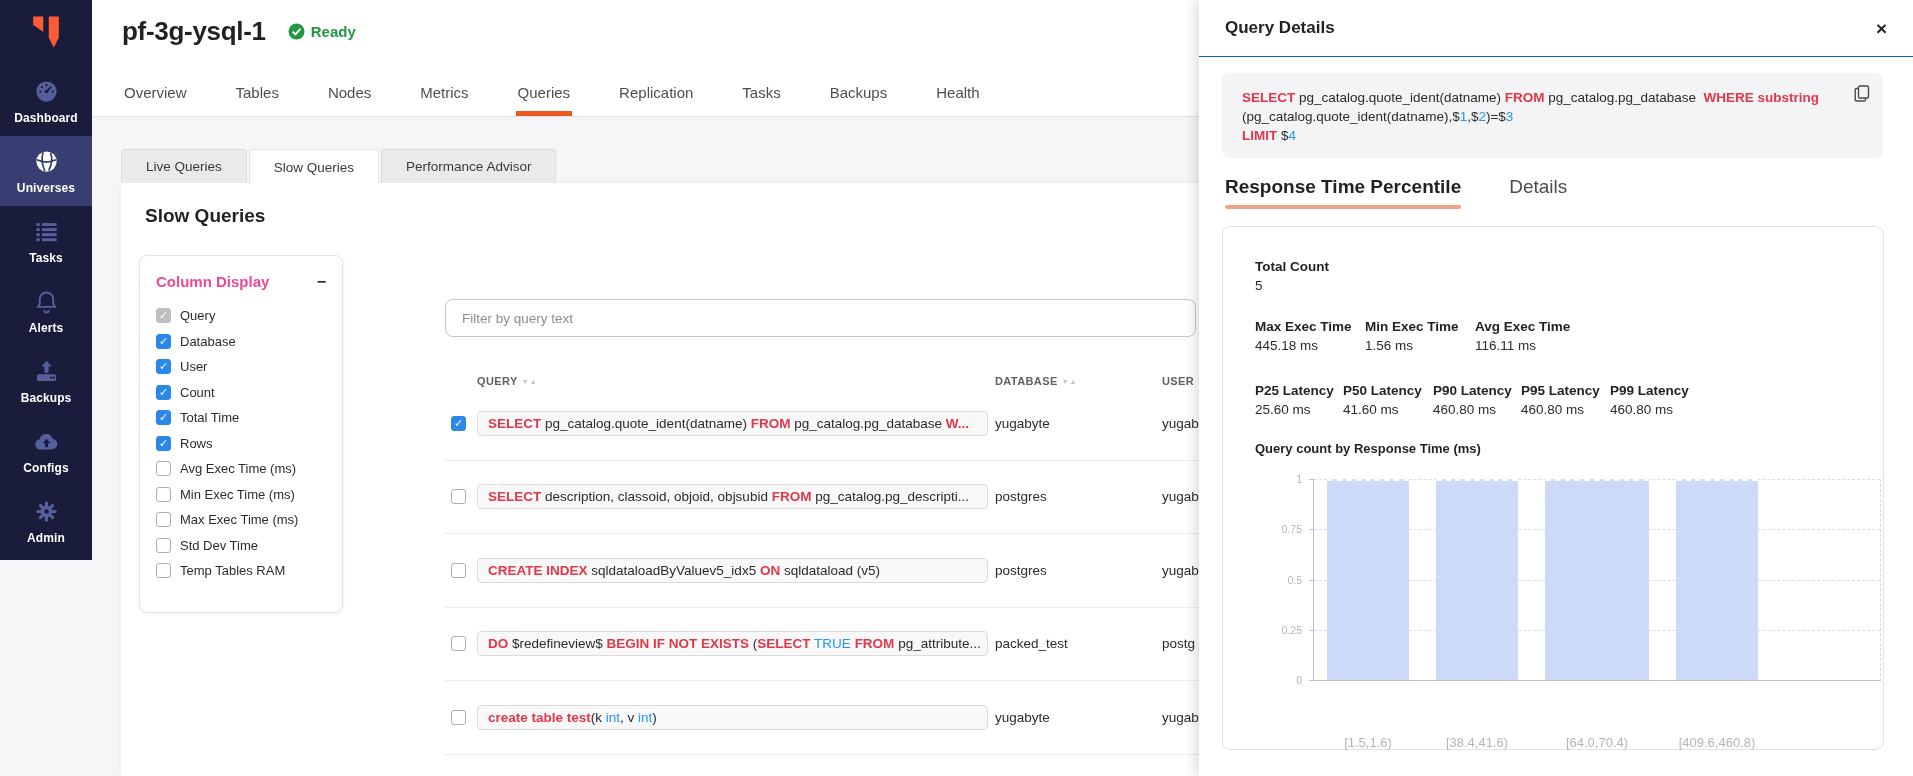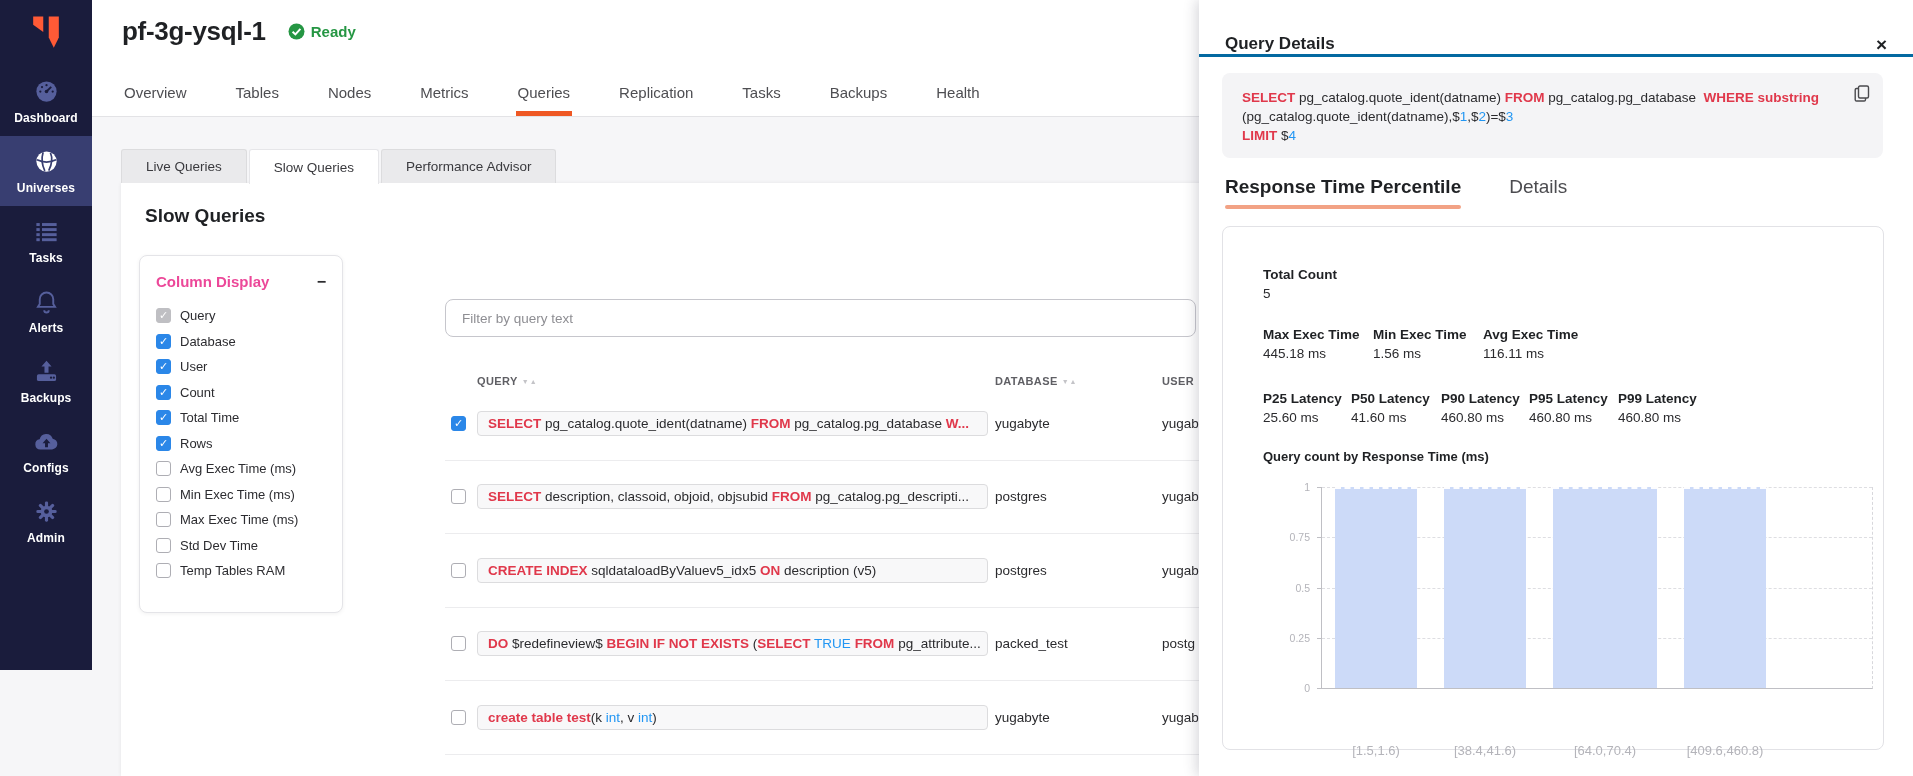--- a/index.html
+++ b/index.html
@@ -1,20 +1,20 @@
 <!DOCTYPE html>
 <html><head>
 <meta charset="utf-8">
 <style>
   * { margin:0; padding:0; box-sizing:border-box; }
   html,body { width:1913px; height:776px; overflow:hidden; }
   body { font-family:"Liberation Sans", sans-serif; background:#f6f6f8; position:relative; color:#2b2b2e; }
 
   
-  .sidebar { position:absolute; left:0; top:0; width:92px; height:670px; background:#1a1c3c; z-index:5; }
+  .sidebar { position:absolute; left:0; top:0; width:92px; height:560px; background:#1a1c3c; z-index:5; }
   .logo { width:92px; height:66px; display:flex; align-items:center; justify-content:center; cursor:pointer; }
   .side-item { display:flex; flex-direction:column; align-items:center; padding:12px 0 11px; cursor:pointer; }
   .side-item .icn { width:27px; height:27px; color:#565f9c; display:flex; align-items:center; justify-content:center; }
   .side-item .lbl { margin-top:6px; font-size:12px; font-weight:700; color:#fff; letter-spacing:.1px; }
   .side-item.active { background:#383e71; }
   .side-item.active .icn { color:#fff; }
 
   
   .main { position:absolute; left:92px; top:0; right:0; height:776px; }
   .topbar { height:117px; background:#fff; border-bottom:1px solid #e3e3e6; position:relative; }
@@ -60,36 +60,36 @@
   .trow { height:73.5px; border-bottom:1px solid #ececee; cursor:pointer; }
   .chip { width:511px; background:#f8f8f9; border:1px solid #dcdcde; border-radius:4px; padding:4px 10px;
           font-size:13.5px; white-space:pre; overflow:hidden; color:#2b2b2e; cursor:pointer; }
   .tok-k { color:#e0384b; font-weight:700; }
   .tok-n { color:#2196f3; }
   .cellv { font-size:13.5px; color:#2b2b2e; white-space:nowrap; overflow:hidden; }
 
   
   .details { position:absolute; top:0; right:0; width:714px; height:776px; background:#fff;
              box-shadow:-3px 0 12px rgba(40,40,60,.18); z-index:10; }
-  .d-head { height:57px; display:flex; align-items:flex-end; justify-content:space-between; padding:0 26px;
-            border-bottom:3px solid #0369a1; }
+  .d-head { height:57px; display:flex; align-items:center; justify-content:space-between; padding:0 26px;
+            border-bottom:1px solid #0369a1; }
   .d-head h3 { font-size:17px; font-weight:700; color:#1f2124; }
   .d-close { background:none; border:none; font-size:19px; font-weight:700; color:#1f2124; cursor:pointer; line-height:1; }
   .sqlbox { margin:16px 30px 0 23px; background:#f4f4f6; border-radius:8px; padding:15px 46px 13px 20px;
             position:relative; font-size:13.5px; line-height:19px; }
   .sql-line { white-space:pre-wrap; }
   .copy-btn { position:absolute; right:13px; top:12px; background:none; border:none; cursor:pointer; color:#4a4a4e; }
   .d-tabs { display:flex; gap:48px; margin:18px 0 0 26px; }
   .d-tab { font-size:19px; color:#4c4c50; cursor:pointer; }
   .d-tab.active { font-weight:700; color:#1f2124; }
   .d-tab .ul { height:4px; border-radius:2px; background:transparent; margin-top:7px; }
   .d-tab.active .ul { background:#f2a285; }
 
   .stats-card { position:absolute; left:23px; right:29px; top:226px; bottom:26px;
-                border:1px solid #e2e2e6; border-radius:8px; padding:40px; }
+                border:1px solid #e2e2e6; border-radius:8px; padding:32px; }
   .stat-lbl { font-size:13.5px; font-weight:700; color:#1f2124; }
   .stat-val { font-size:13.5px; color:#2b2b2e; margin-top:4px; }
   .exec-row { display:flex; margin-top:26px; }
   .exec-row .scol { width:110px; }
   .lat-row { display:flex; margin-top:30px; }
   .lat-row .scol:nth-child(1){width:88px}.lat-row .scol:nth-child(2){width:90px}
   .lat-row .scol:nth-child(3){width:88px}.lat-row .scol:nth-child(4){width:89px}
   .chart-title { margin-top:24px; font-size:13px; font-weight:700; color:#1f2124; }
 
   .chart { position:relative; margin-top:12px; margin-right:-35px; height:238px; }
@@ -315,21 +315,21 @@
               <div class="cellv">yugab</div>
             </div>
             <div class="tgrid trow">
               <span class="cbx"></span>
               <div class="chip"><span class="tok-k">SELECT</span><span> description, classoid, objoid, objsubid </span><span class="tok-k">FROM</span><span> pg_catalog.pg_descripti...</span></div>
               <div class="cellv">postgres</div>
               <div class="cellv">yugab</div>
             </div>
             <div class="tgrid trow">
               <span class="cbx"></span>
-              <div class="chip"><span class="tok-k">CREATE INDEX</span><span> sqldataloadByValuev5_idx5 </span><span class="tok-k">ON</span><span> description (v5)</span></div>
+              <div class="chip"><span class="tok-k">CREATE INDEX</span><span> sqldataloadByValuev5_idx5 </span><span class="tok-k">ON</span><span> sqldataload (v5)</span></div>
               <div class="cellv">postgres</div>
               <div class="cellv">yugab</div>
             </div>
             <div class="tgrid trow">
               <span class="cbx"></span>
               <div class="chip"><span class="tok-k">DO</span><span> $redefineview$ </span><span class="tok-k">BEGIN IF NOT EXISTS</span><span> (</span><span class="tok-k">SELECT</span><span> </span><span class="tok-n">TRUE</span><span> </span><span class="tok-k">FROM</span><span> pg_attribute...</span></div>
               <div class="cellv">packed_test</div>
               <div class="cellv">postg</div>
             </div>
             <div class="tgrid trow">

